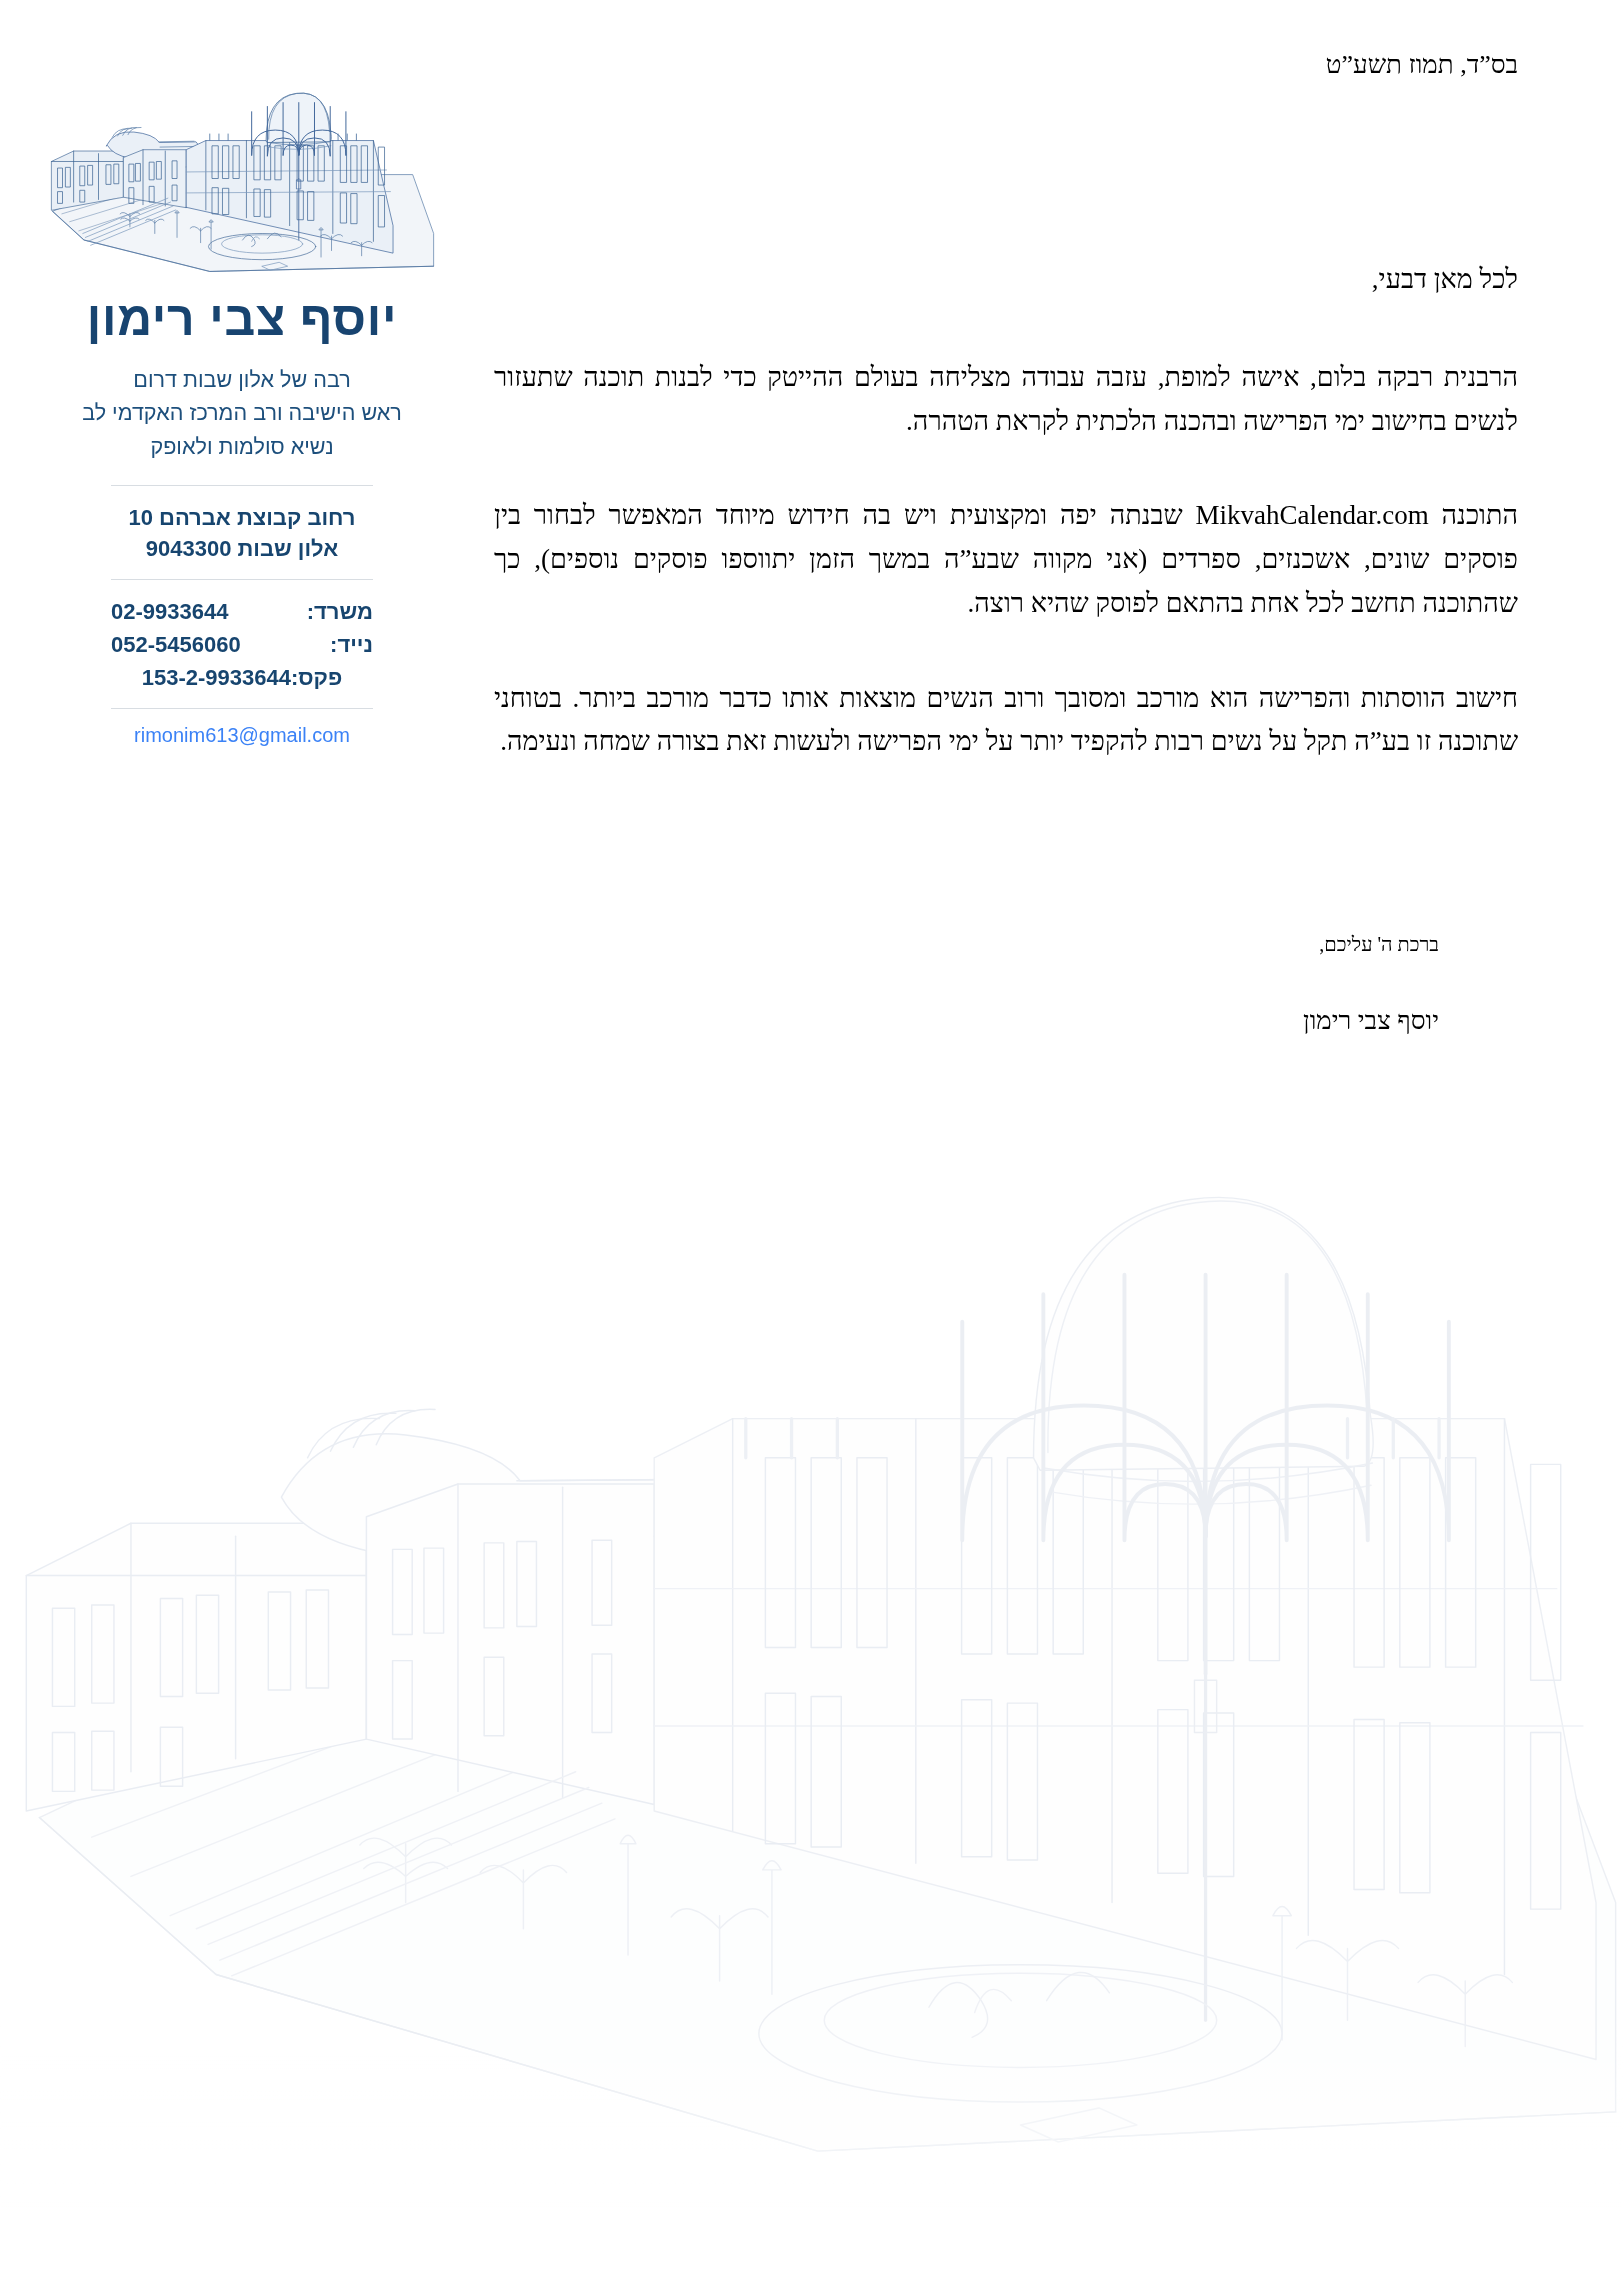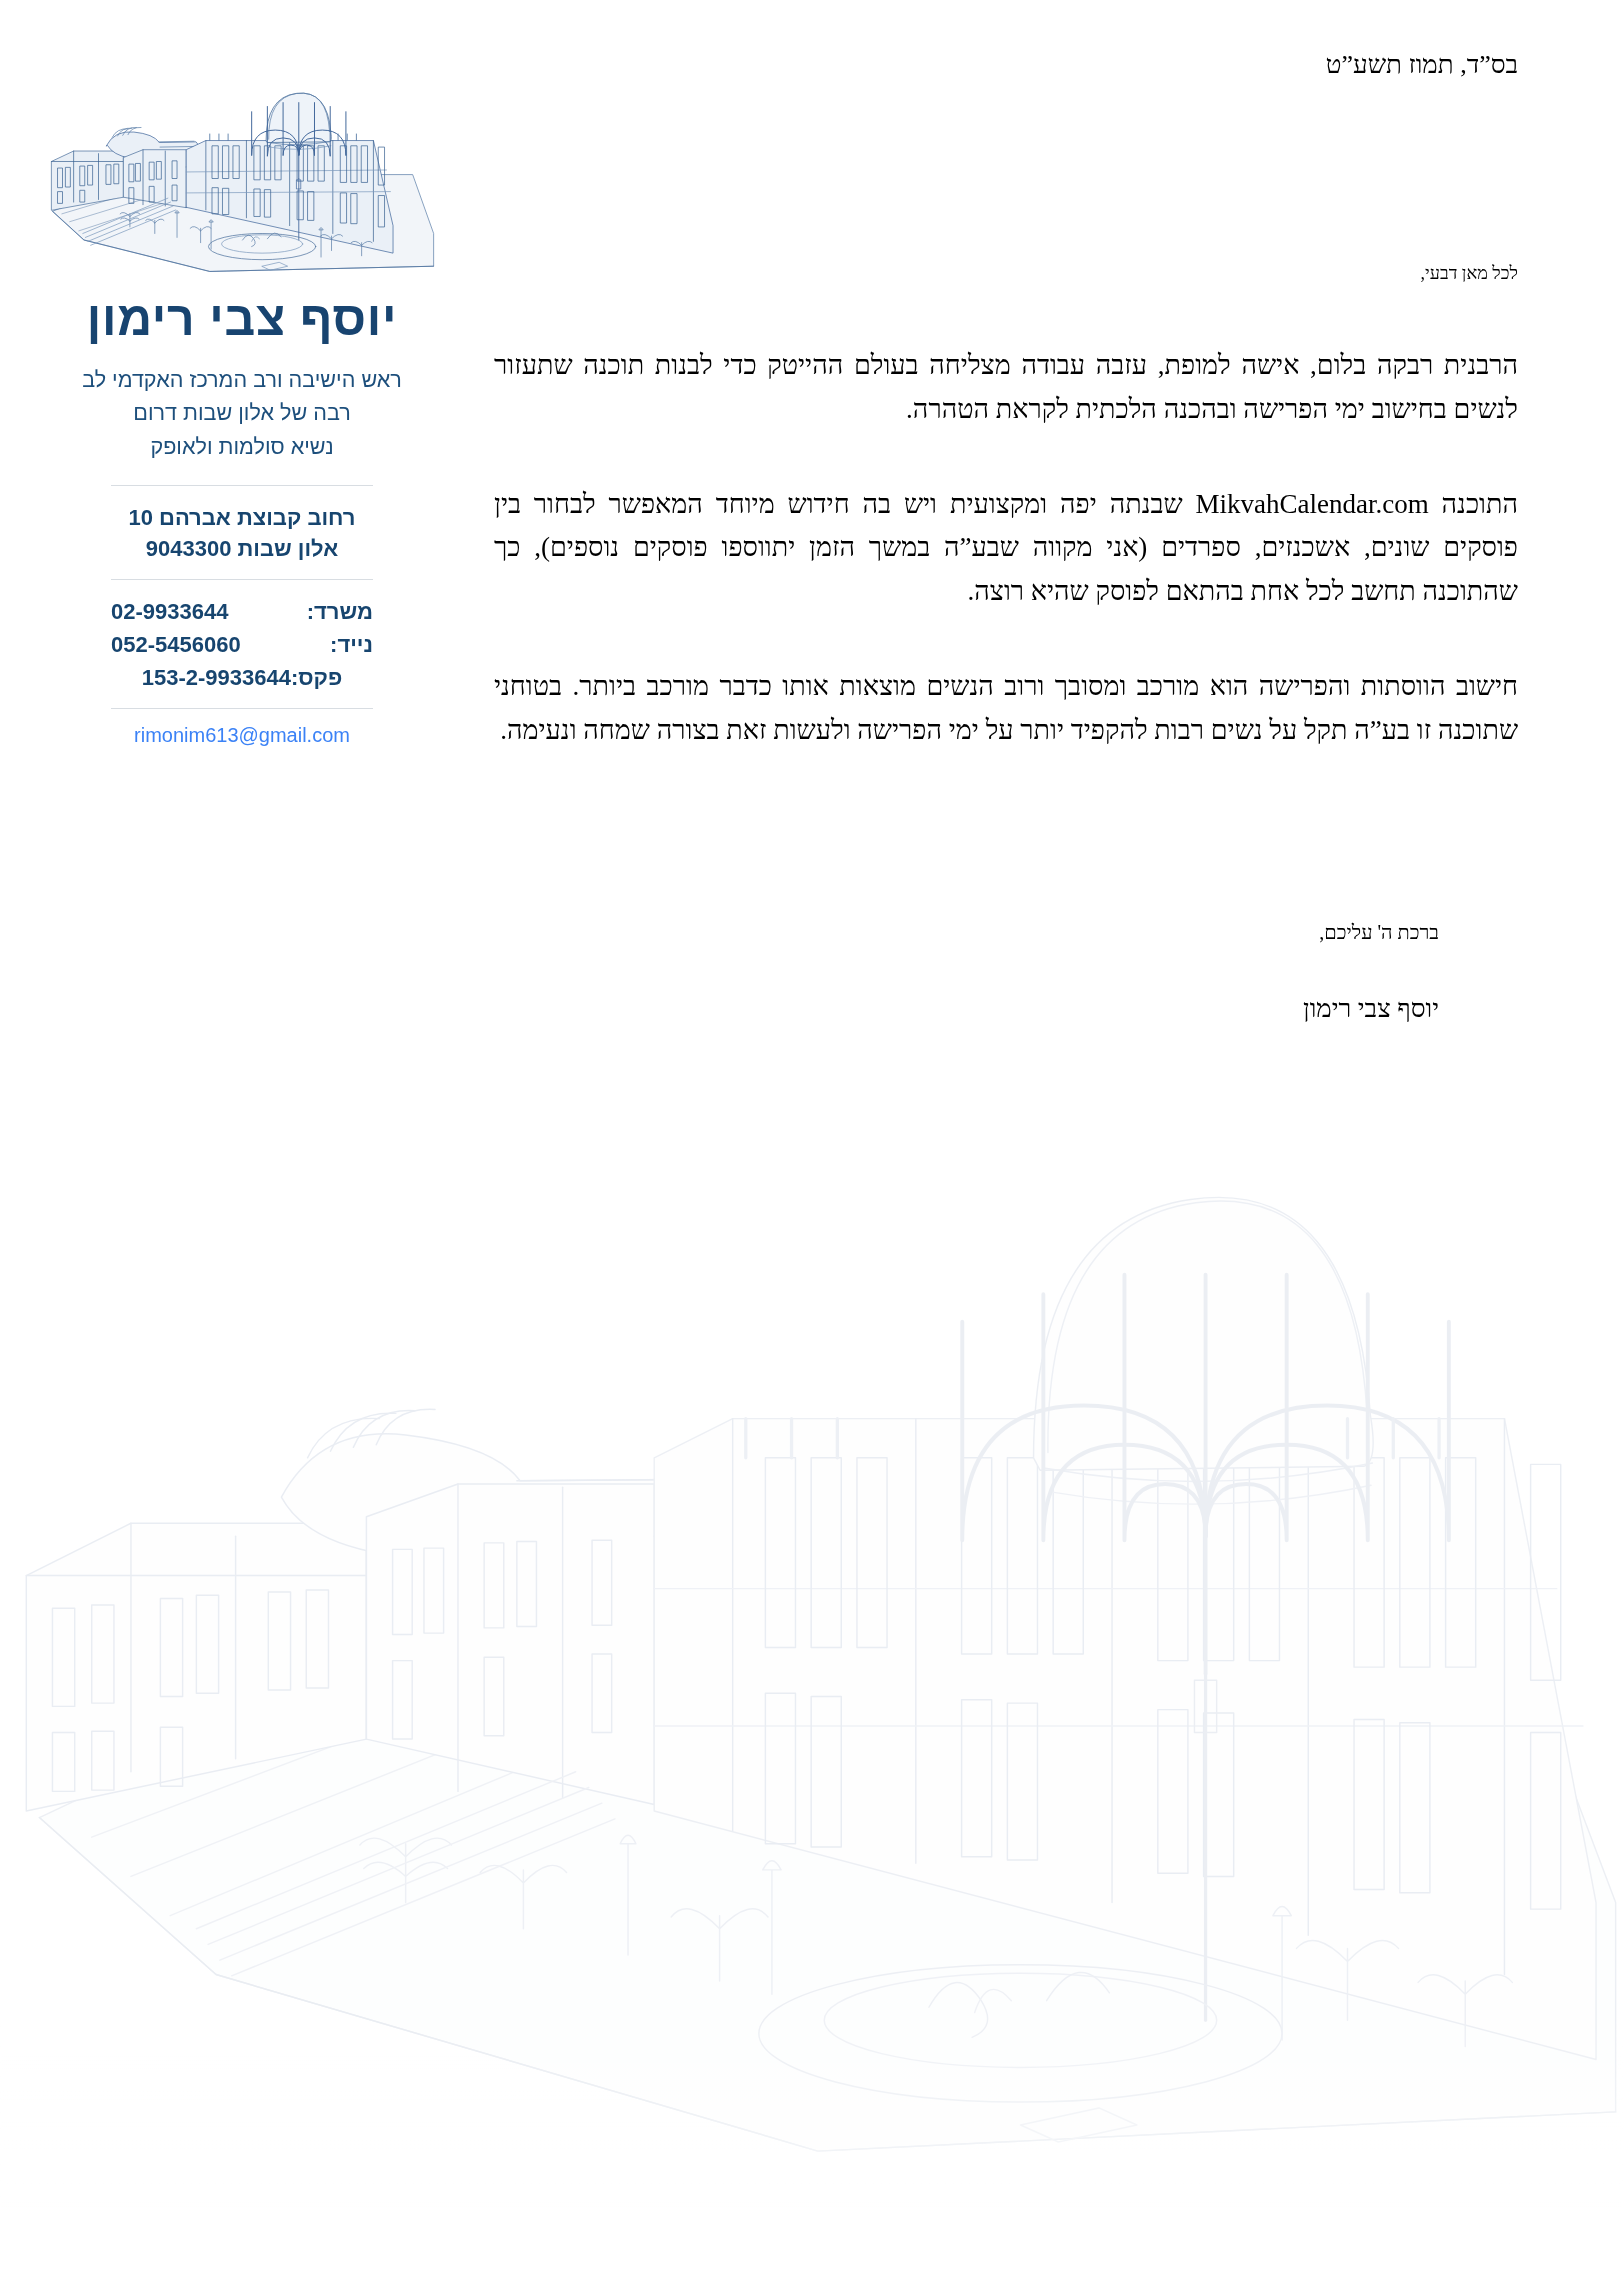--- a/index.html
+++ b/index.html
@@ -121,21 +121,21 @@
     color: #000000;
   }
   .date-line {
     margin-top: 48px;
     font-size: 26px;
     line-height: 1.3;
     text-align: right;
   }
   .salutation {
     margin-top: 180px;
-    font-size: 18px;
+    font-size: 27px;
     line-height: 1.3;
   }
   .para {
     margin-top: 51px;
     font-size: 27px;
     line-height: 1.62;
     text-align: justify;
     text-align-last: right;
   }
   .para.p1 { margin-top: 59px; }
@@ -489,22 +489,22 @@
           <path d="M68 280 L198 226"></path>
         </g>
 
         <path d="M330 312 l26 -6 l13 6 l-26 6 Z" stroke="#7e9bbd"></path>
       </svg>
     </div>
 
     <div class="lh-name">יוסף צבי רימון</div>
 
     <div class="lh-titles">
+      <div>רבה של אלון שבות דרום</div>
       <div>ראש הישיבה ורב המרכז האקדמי לב</div>
-      <div>רבה של אלון שבות דרום</div>
       <div>נשיא סולמות ולאופק</div>
     </div>
 
     <div style="height:22px"></div>
     <hr class="lh-rule">
 
     <div class="lh-block lh-address">
       <div>רחוב קבוצת אברהם 10</div>
       <div>אלון שבות 9043300</div>
     </div>

